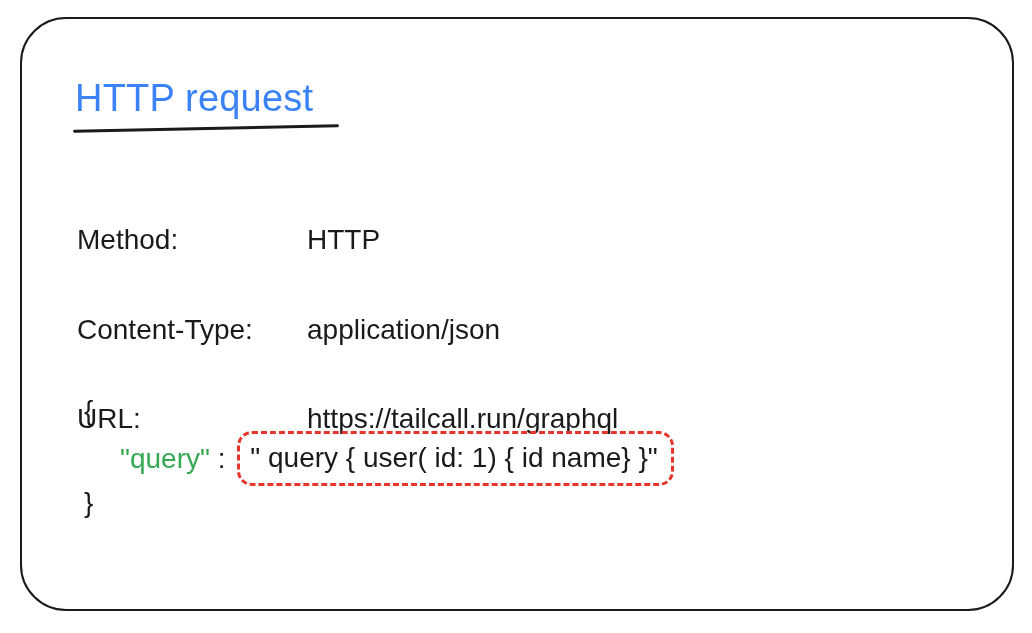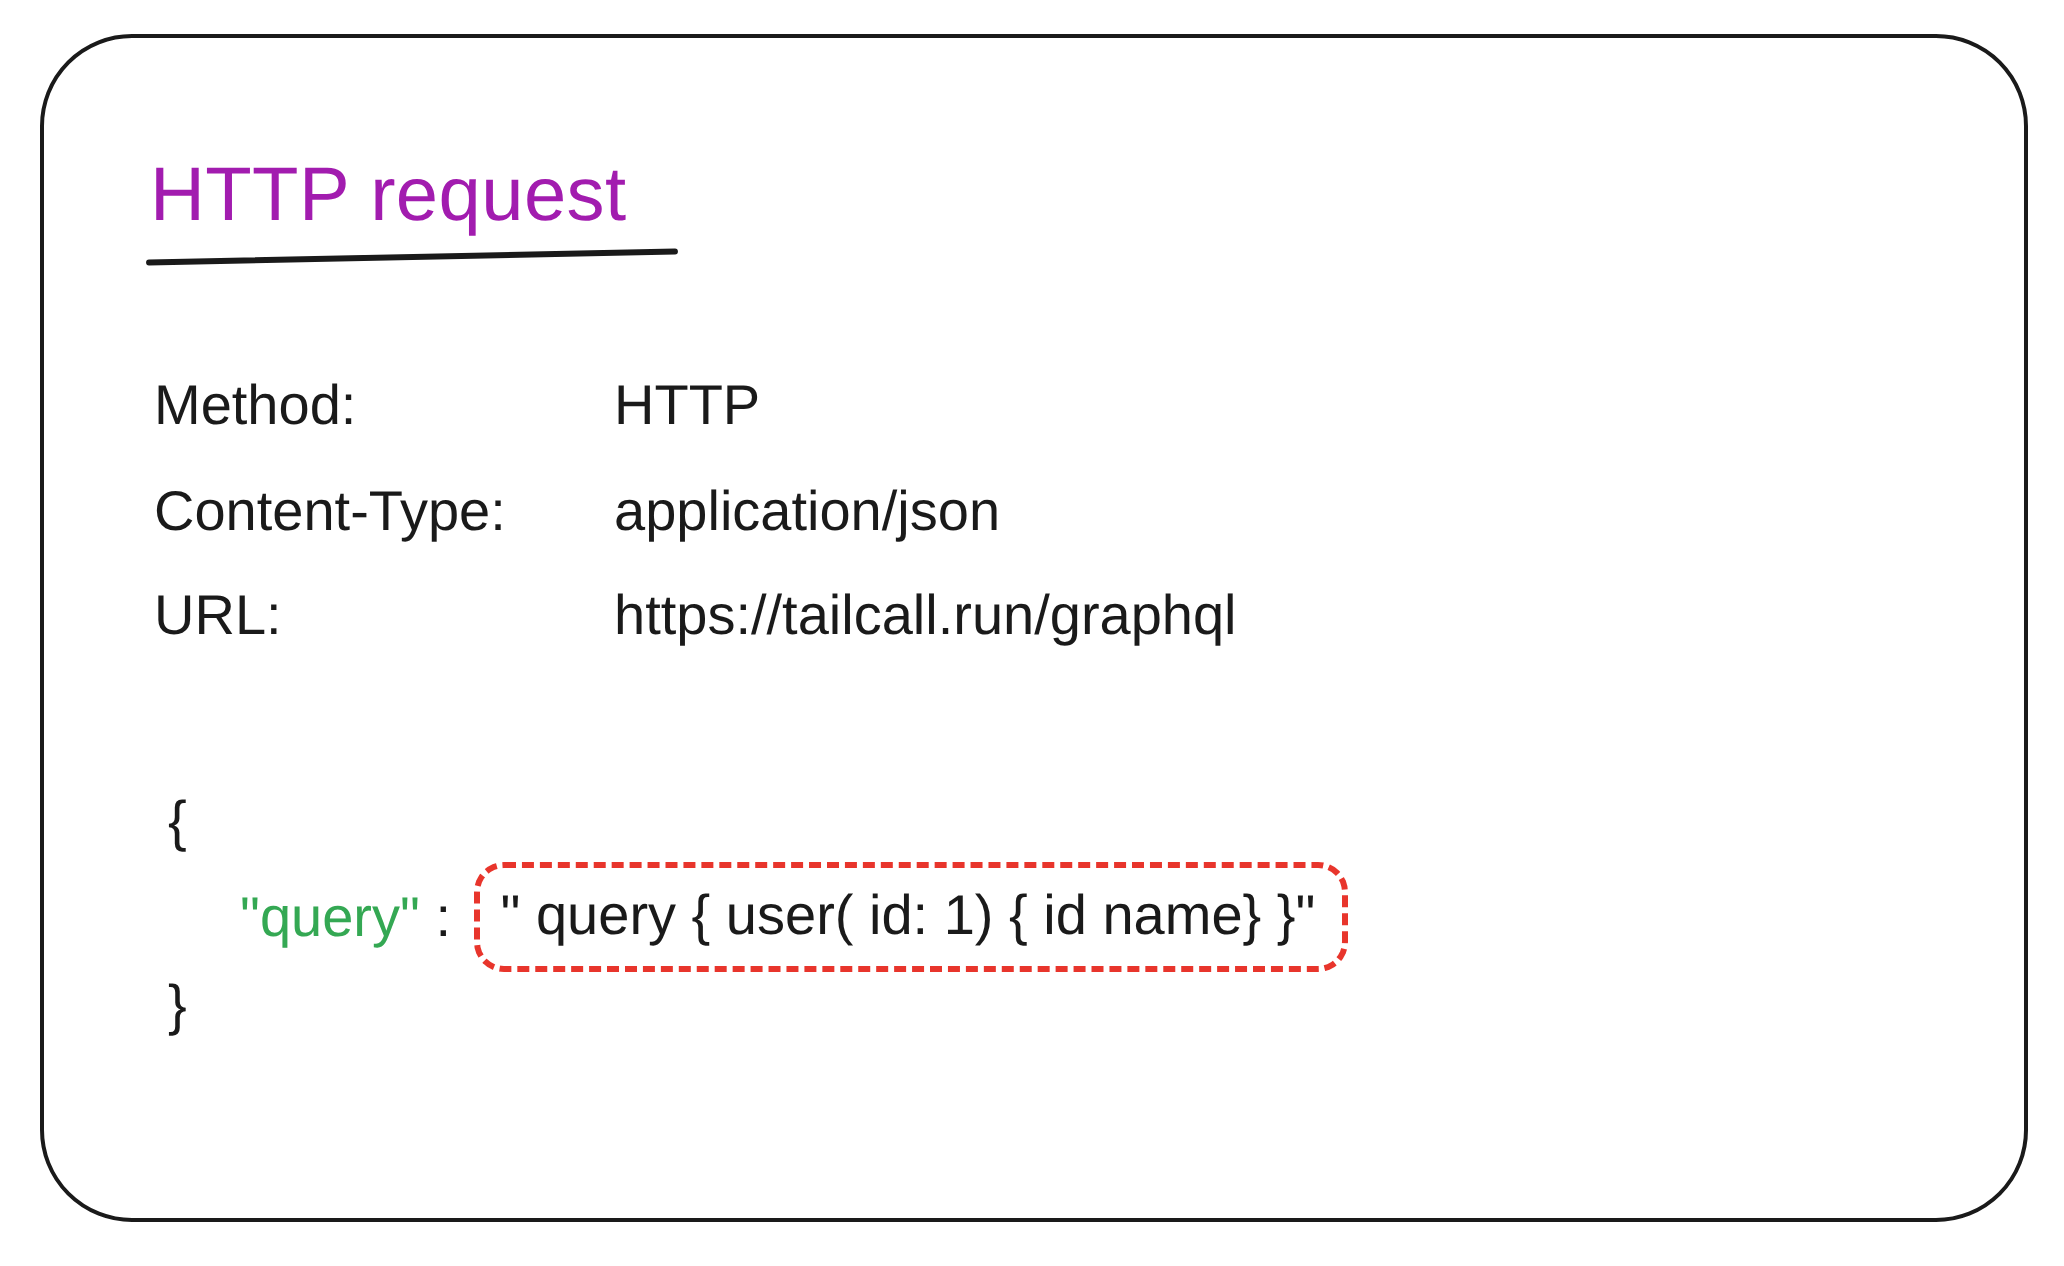--- a/index.html
+++ b/index.html
@@ -25,21 +25,21 @@
     border-radius: 46px;
     background: #ffffff;
     box-sizing: border-box;
   }
   .title {
     position: absolute;
     left: 53px;
     top: 58px;
     font-size: 38px;
     letter-spacing: 0.2px;
-    color: #a21caf;
+    color: #3b82f6;
     white-space: nowrap;
   }
   .title-underline {
     position: absolute;
     left: 51px;
     top: 108px;
     width: 266px;
     height: 3px;
     background: #1a1a1a;
     transform: rotate(-1.2deg);
@@ -51,20 +51,21 @@
     top: 168px;
     width: 880px;
   }
   .row {
     display: flex;
     height: 52.5px;
     align-items: flex-start;
     font-size: 28px;
     color: #1a1a1a;
     white-space: nowrap;
+    margin-top: 37px;
   }
   .row .label {
     width: 230px;
     flex: 0 0 230px;
   }
   .row .value {
     flex: 1;
   }
   .json-block {
     position: absolute;

